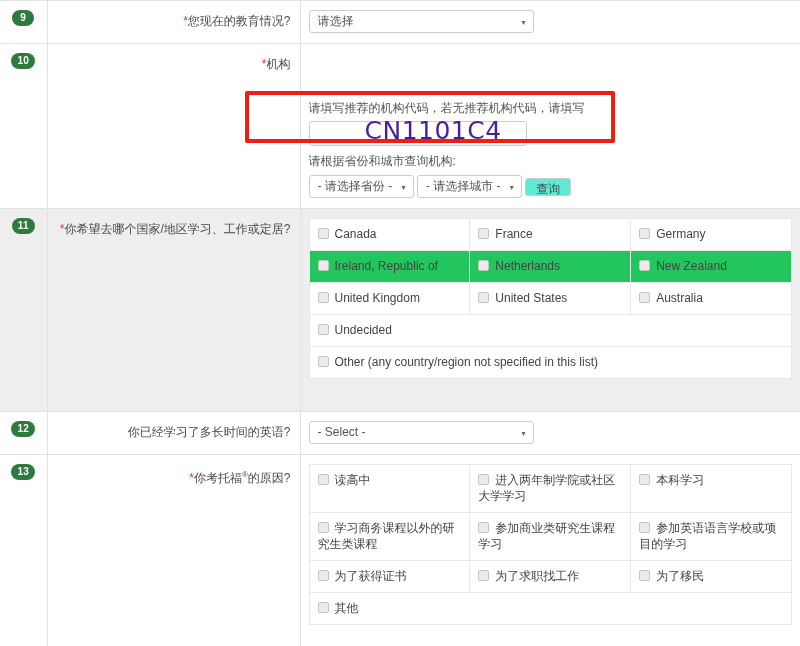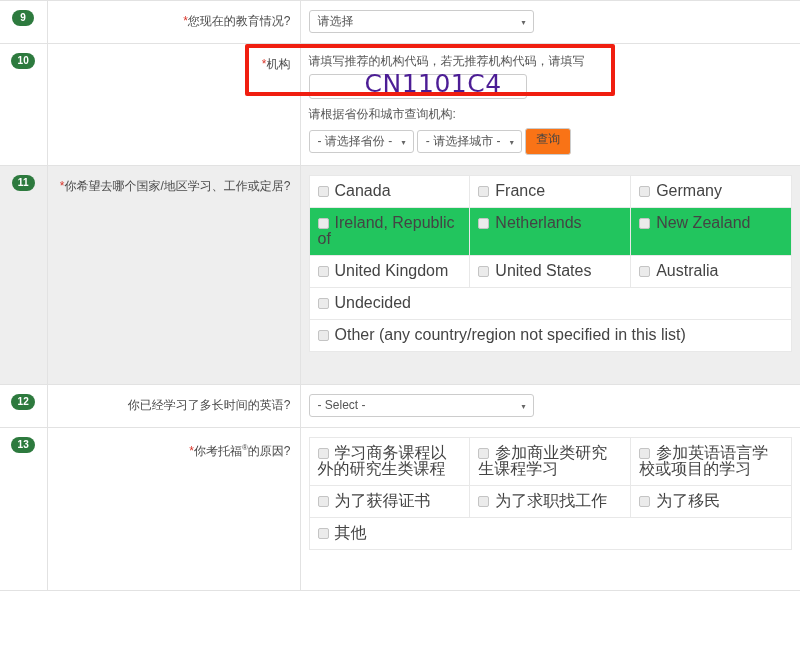--- a/index.html
+++ b/index.html
@@ -87,25 +87,25 @@
     color: #666666;
     line-height: 23px;
   }
   .sel-edu   { width: 225px; }
   .sel-years { width: 225px; }
   .sel-prov  { width: 105px; }
   .sel-city  { width: 105px; text-align: right; }
 
   .btn {
     display: inline-block;
-    height: 27px;
+    height: 18px;
     padding: 0 10px;
     border: 1px solid #cccccc;
     border-radius: 3px;
-    background: #f97316;
+    background: #5eead4;
     color: #444444;
     font-size: 12px;
     line-height: 21px;
     vertical-align: middle;
   }
 
   .hint {
     color: #555555;
     font-size: 12px;
     line-height: 17px;
@@ -116,21 +116,21 @@
   .txt {
     display: block;
     width: 218px;
     height: 25px;
     border: 1px solid #cccccc;
     border-radius: 3px;
     background: #ffffff;
   }
 
   
-  .annot-wrap { position: relative; }
+  .annot-wrap { position: relative; margin-top: 47px; }
   .annot-box {
     position: absolute;
     left: -64px; top: -9px;
     width: 370px; height: 52px;
     border: 4px solid #f01e10;
     border-radius: 2px;
     pointer-events: none;
   }
   .annot-text {
     position: absolute;
@@ -148,21 +148,21 @@
     width: 100%;
     border-collapse: collapse;
     table-layout: fixed;
     border: 1px solid #e2e2e2;
     background: #ffffff;
   }
   .cbgrid td {
     border: 1px solid #e8e8e8;
     padding: 7px 8px 8px 8px;
     vertical-align: top;
-    font-size: 16px;
+    font-size: 12px;
     line-height: 16px;
     color: #444444;
   }
   .cbgrid tr.alt td { background: #22c55e; }
   .cb {
     display: inline-block;
     width: 11px; height: 11px;
     border: 1px solid #c4c4c4;
     background: #ebebeb;
     border-radius: 2px;
@@ -276,20 +276,25 @@
     <td class="col-num">
       <span class="qnum">13</span>
     </td>
     <td class="col-label">
       <span class="req">*</span><span>你考托福</span><span class="reg">®</span><span>的原因?</span>
     </td>
     <td class="col-ans">
       <table class="cbgrid">
         <tbody>
           <tr class="tall">
+            <td><span class="cb"></span><span class="cbtext">读高中</span></td>
+            <td><span class="cb"></span><span class="cbtext">进入两年制学院或社区大学学习</span></td>
+            <td><span class="cb"></span><span class="cbtext">本科学习</span></td>
+          </tr>
+          <tr class="tall">
             <td><span class="cb"></span><span class="cbtext">学习商务课程以外的研究生类课程</span></td>
             <td><span class="cb"></span><span class="cbtext">参加商业类研究生课程学习</span></td>
             <td><span class="cb"></span><span class="cbtext">参加英语语言学校或项目的学习</span></td>
           </tr>
           <tr>
             <td><span class="cb"></span><span class="cbtext">为了获得证书</span></td>
             <td><span class="cb"></span><span class="cbtext">为了求职找工作</span></td>
             <td><span class="cb"></span><span class="cbtext">为了移民</span></td>
           </tr>
           <tr>

